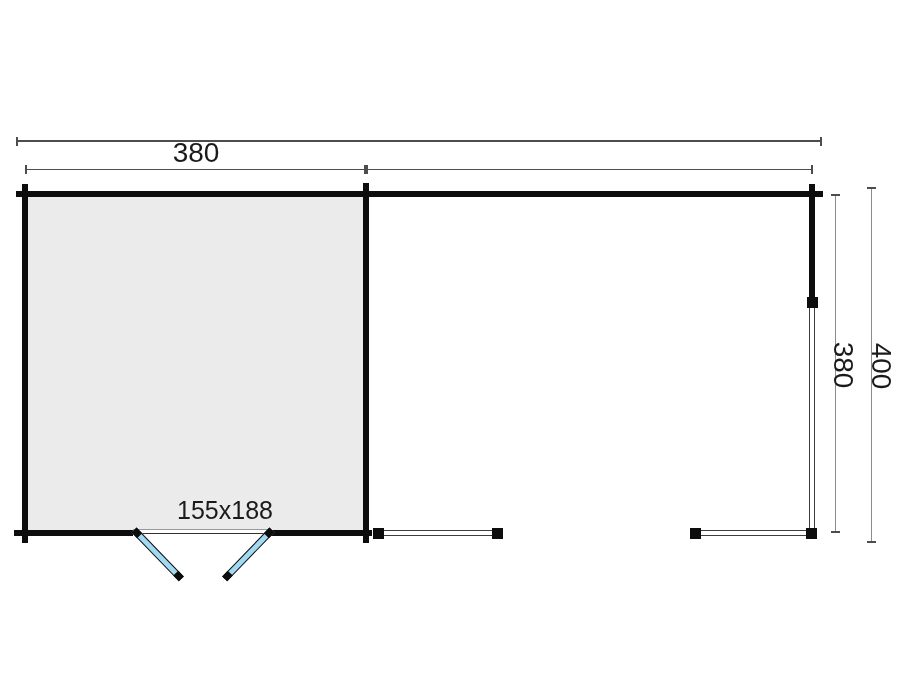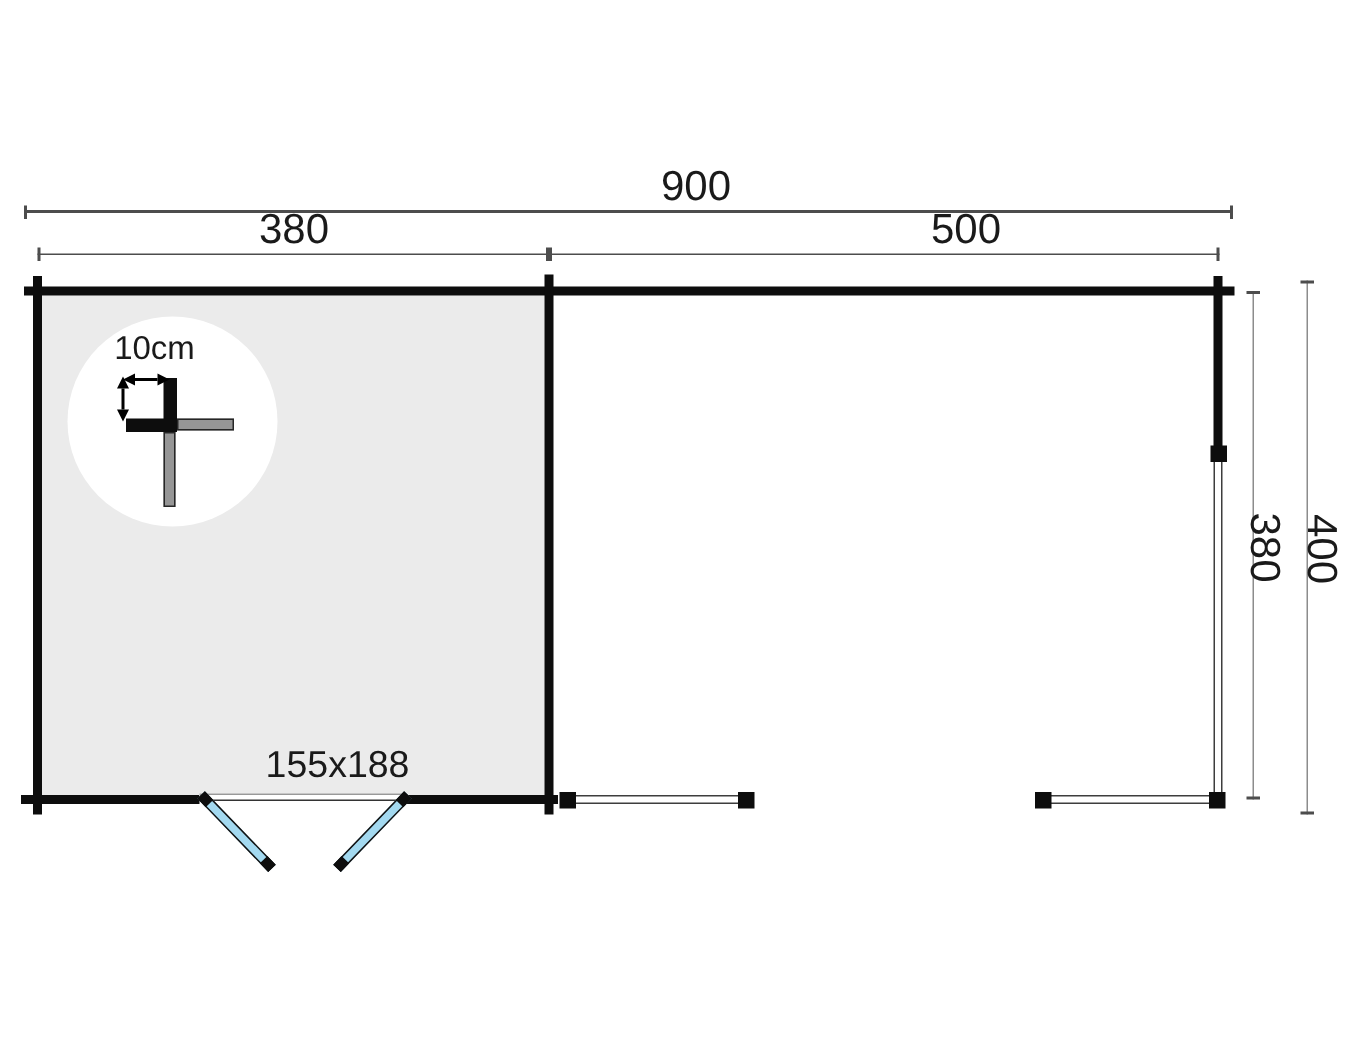--- a/index.html
+++ b/index.html
@@ -55,27 +55,25 @@
       border-left:4px solid transparent; border-right:4px solid transparent; border-bottom:8px solid #000; }
   .arrow-v::after { content:""; position:absolute; bottom:-8px; left:-3px; width:0; height:0;
       border-left:4px solid transparent; border-right:4px solid transparent; border-top:8px solid #000; }
 </style>
 </head>
 <body>
 
 <div id="canvas">
 
   <div class="dim-h" style="left:16px; top:140px; width:806px; height:2px;"></div>
-  <div class="dim-label" style="left:404px; top:109px; width:120px;">900</div>
 
   <div class="dim-h" style="left:25px; top:169px; width:341px; height:1px;"></div>
   <div class="dim-label" style="left:136px; top:138px; width:120px;">380</div>
 
   <div class="dim-h" style="left:366px; top:169px; width:447px; height:1px;"></div>
-  <div class="dim-label" style="left:584px; top:138px; width:120px;">500</div>
 
   <div class="dim-v" style="left:835px; top:194px; height:339px;"></div>
   <div class="dim-label rot" style="left:811px; top:350px; width:64px;">380</div>
 
   <div class="dim-v" style="left:871px; top:187px; height:356px;"></div>
   <div class="dim-label rot" style="left:849px; top:351px; width:64px;">400</div>
 
   <div class="floor" style="left:28px; top:197px; width:335px; height:333px;"></div>
 
   <div class="wall" style="left:16px;  top:191px; width:807px; height:6px;"></div>
@@ -92,23 +90,14 @@
   <div class="post" style="left:373px; top:528px;"></div>
   <div class="post" style="left:492px; top:528px;"></div>
   <div class="post" style="left:690px; top:528px;"></div>
   <div class="post" style="left:806px; top:528px;"></div>
 
   <div class="dim-label" style="left:133px; top:495px; width:140px; font-size:25px;text-align:right;">155x188</div>
   <div class="threshold"></div>
   <div class="door-leaf leaf-left"></div>
   <div class="door-leaf leaf-right"></div>
 
-  <div id="detail-circle">
-    <div class="lbl">10cm</div>
-    <div class="bar black" style="left:64px; top:41px; width:9px;  height:36px;"></div>
-    <div class="bar black" style="left:39px; top:68px; width:34px; height:9px;"></div>
-    <div class="bar gray" style="left:73px; top:68px; width:38px; height:8px;"></div>
-    <div class="bar gray" style="left:64px; top:77px; width:8px;  height:50px;"></div>
-    <div class="arrow-h" style="left:45px; top:41px; width:15px;"></div>
-    <div class="arrow-v" style="left:36px; top:48px; height:14px;"></div>
-  </div>
 
 </div>
 
 </body></html>

